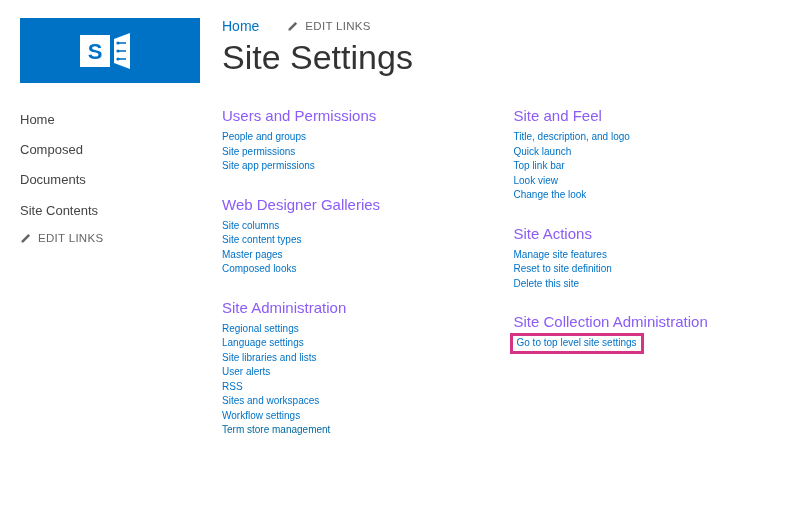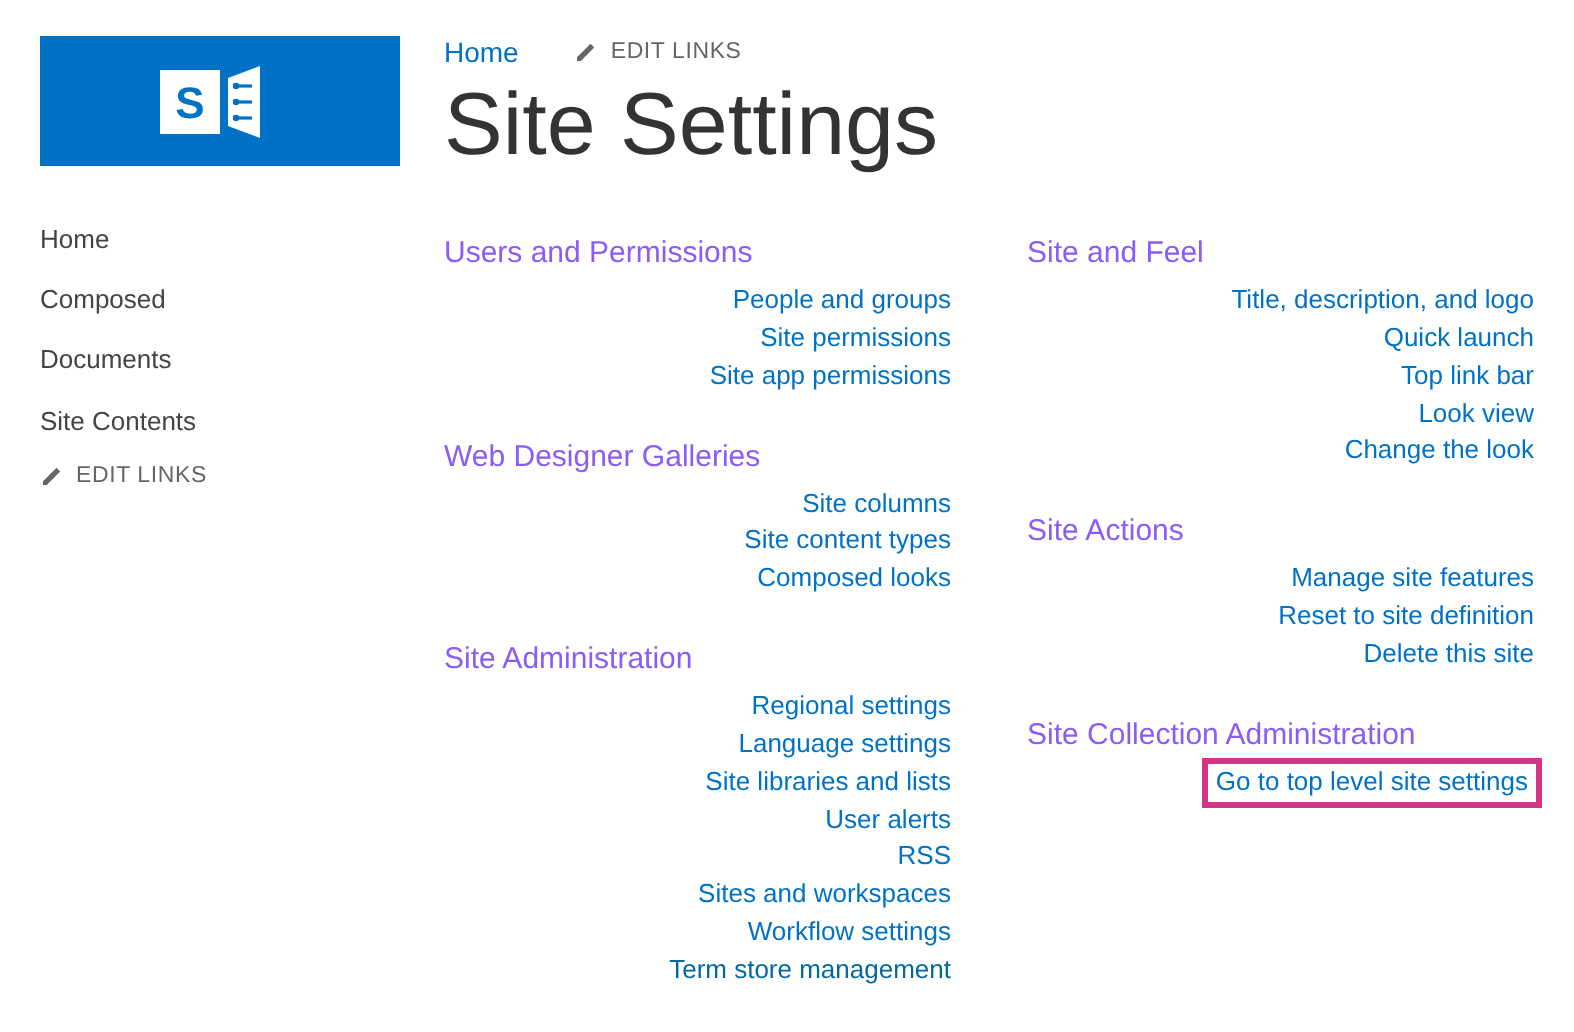--- a/index.html
+++ b/index.html
@@ -66,42 +66,41 @@
   .edit-links-top {
     display: flex;
     align-items: center;
     gap: 6px;
     color: #666;
     font-size: 11.5px;
     letter-spacing: 0.3px;
     cursor: pointer;
   }
   .page-title {
-    font-size: 44px;
+    font-size: 34px;
     font-weight: 200;
     color: #333;
     margin-bottom: 30px;
   }
   .settings-cols { display: flex; gap: 38px; }
   .settings-col { flex: 1; }
   .group { margin-bottom: 22px; }
   .group-heading {
     font-size: 15px;
     font-weight: 400;
     color: #8b5cf6;
     margin-bottom: 6px;
   }
   .group-link {
     display: block;
     color: #0072c6;
-    font-size: 13px;
+    font-size: 10px;
     text-decoration: none;
     line-height: 1.45;
     cursor: pointer;
-    text-align: right;
   }
   .group-link.disabled {
     color: #0369a1;
     cursor: default;
   }
   .highlight-box {
     display: inline-block;
     border: 3px solid #d63384;
     padding: 0 4px;
     margin: -3px -4px;
@@ -159,20 +158,21 @@
           <div class="group">
             <div class="group-heading">Users and Permissions</div>
             <a class="group-link">People and groups</a>
             <a class="group-link">Site permissions</a>
             <a class="group-link">Site app permissions</a>
           </div>
           <div class="group">
             <div class="group-heading">Web Designer Galleries</div>
             <a class="group-link">Site columns</a>
             <a class="group-link">Site content types</a>
+            <a class="group-link">Master pages</a>
             <a class="group-link">Composed looks</a>
           </div>
           <div class="group">
             <div class="group-heading">Site Administration</div>
             <a class="group-link">Regional settings</a>
             <a class="group-link">Language settings</a>
             <a class="group-link">Site libraries and lists</a>
             <a class="group-link">User alerts</a>
             <a class="group-link">RSS</a>
             <a class="group-link">Sites and workspaces</a>

